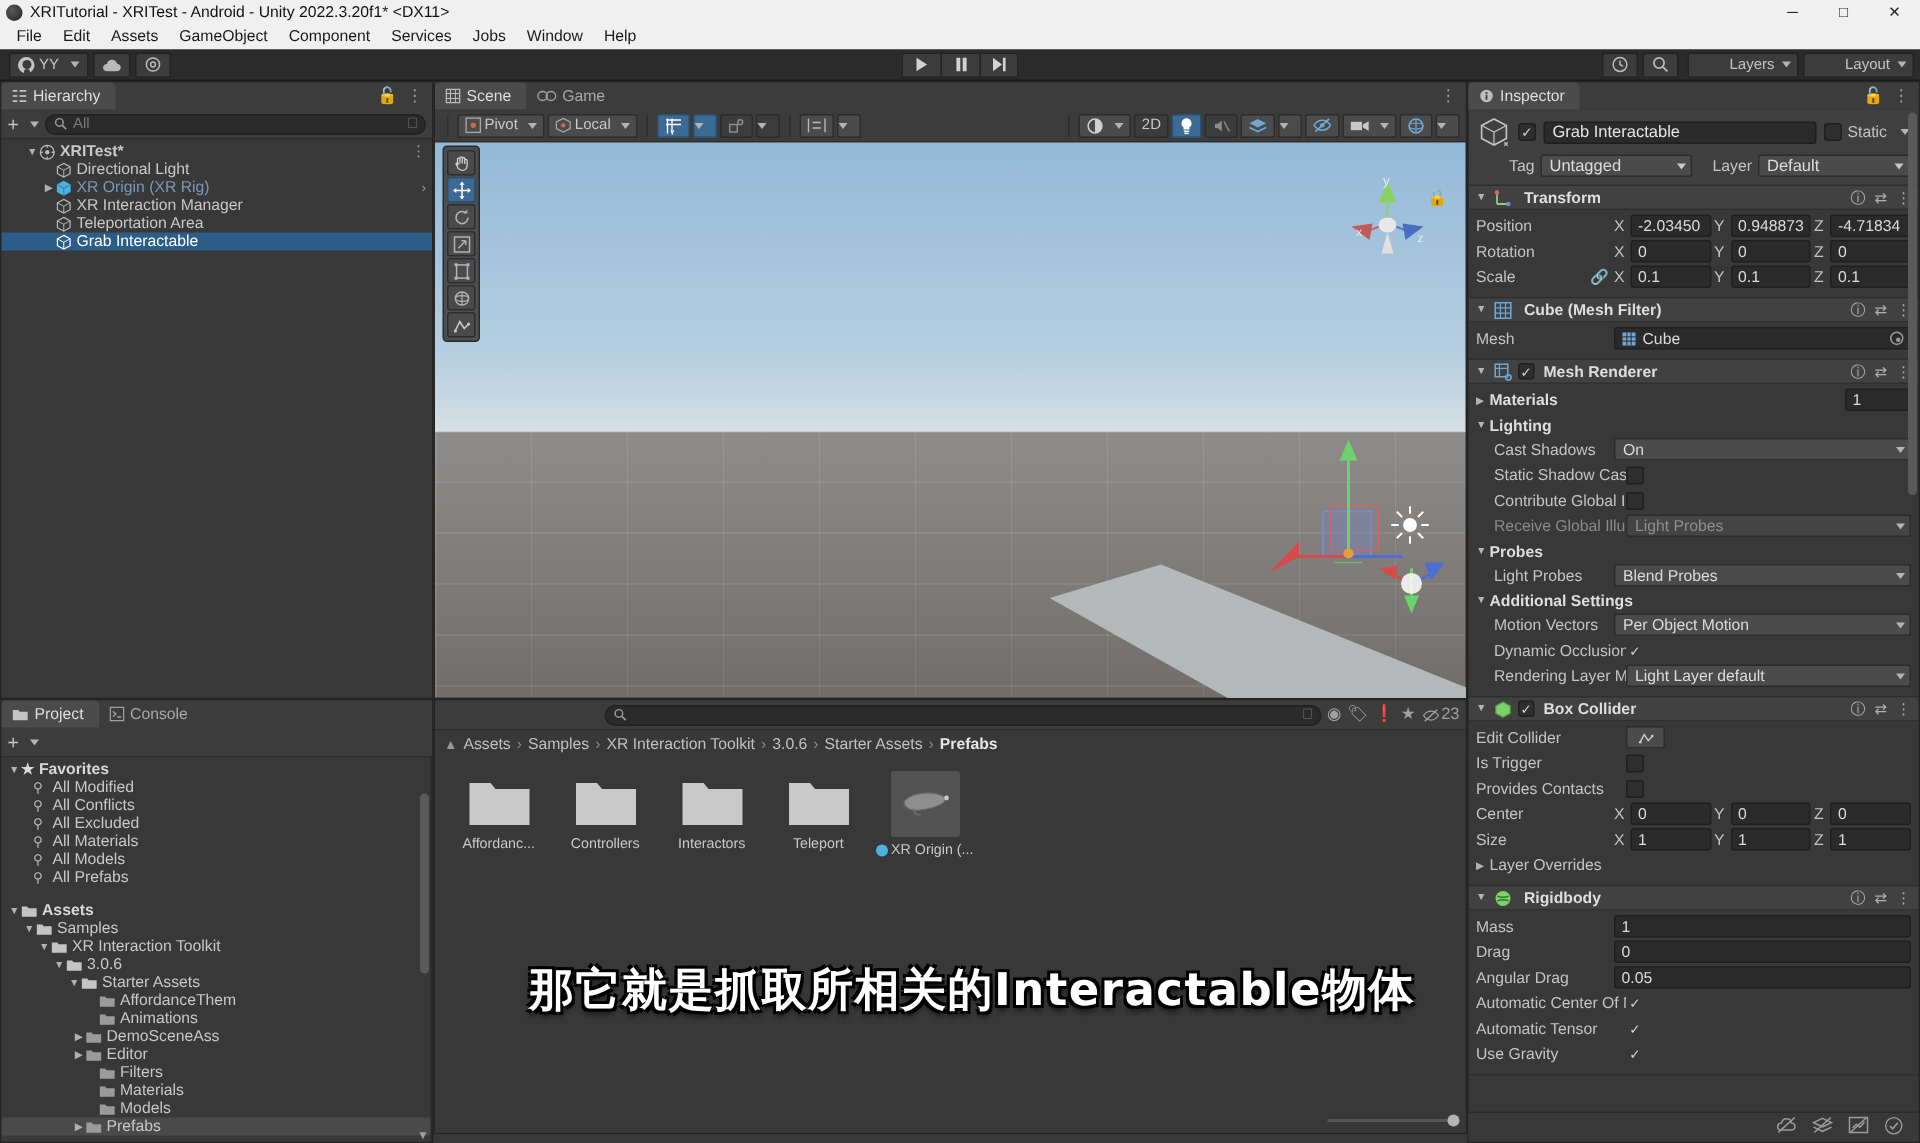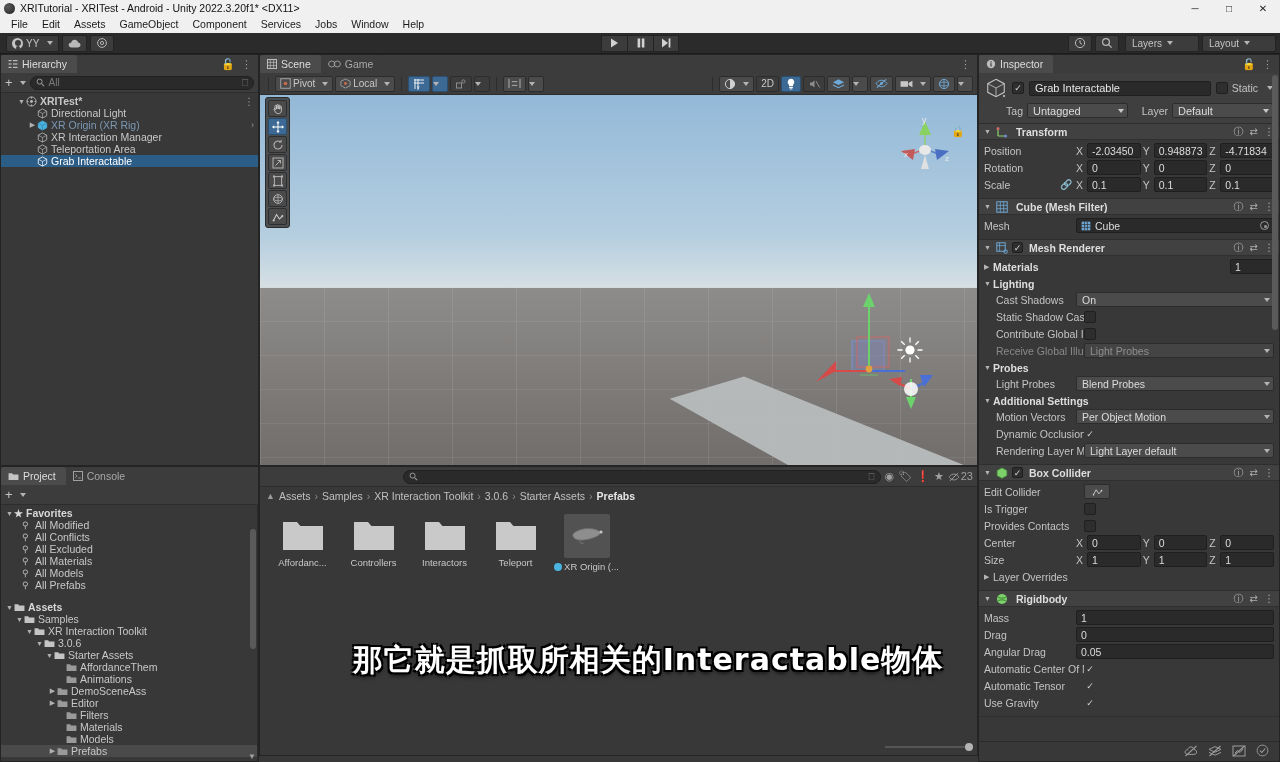--- a/index.html
+++ b/index.html
@@ -55,33 +55,33 @@
   .tcenter { position: absolute; left: 50%; transform: translateX(-50%); display: flex; }
   .playgrp { display: flex; }
   .playgrp .pb {
     width: 26px; height: 17px; background: #3c3c3c; border: 1px solid #232323;
     display: flex; align-items: center; justify-content: center; color: #c9c9c9;
   }
   .playgrp .pb:not(:last-child) { border-right: none; }
   .tright { position: absolute; right: 4px; display: flex; align-items: center; }
   .dropbtn {
     height: 17px; background: #3c3c3c; border: 1px solid #232323; border-radius: 2px;
-    display: flex; align-items: center; justify-content: flex-start;
+    display: flex; align-items: center; justify-content: flex-end;
     padding: 0 4px 0 6px; font-size: 10px; color: #c4c4c4; margin-left: 3px;
   }
   .caret { width: 0; height: 0; border-left: 3px solid transparent; border-right: 3px solid transparent;
            border-top: 4px solid #b4b4b4; margin-left: 5px; }
 
   .avatar { width: 11px; height: 11px; border-radius: 50%; background: #c4c4c4; position: relative; }
   .avatar:after { content:''; position:absolute; left:2.5px; top:2px; width:6px; height:6px;
                   border-radius:50%; background:#3c3c3c; box-shadow: 0 5px 0 -1px #3c3c3c; }
 
   
   .body { flex: 1; display: flex; background: #383838; min-height: 0; }
-  .colL { width: 259px; display: flex; flex-direction: column; flex: none; }
+  .colL { width: 289px; display: flex; flex-direction: column; flex: none; }
   .colC { flex: 1; display: flex; flex-direction: column; min-width: 0; }
   .colR { width: 302px; display: flex; flex-direction: column; flex: none; }
 
   
   .panel { display: flex; flex-direction: column; background: #383838; border: 1px solid #242424; min-height: 0; }
   .tabbar { height: 18px; background: #3c3c3c; display: flex; align-items: stretch; position: relative; flex: none; }
   .tab {
     display: flex; align-items: center; gap: 4px; padding: 0 10px 0 7px;
     font-size: 10.5px; color: #a8a8a8; background: #3c3c3c;
     border-top-left-radius: 3px; border-top-right-radius: 3px;

